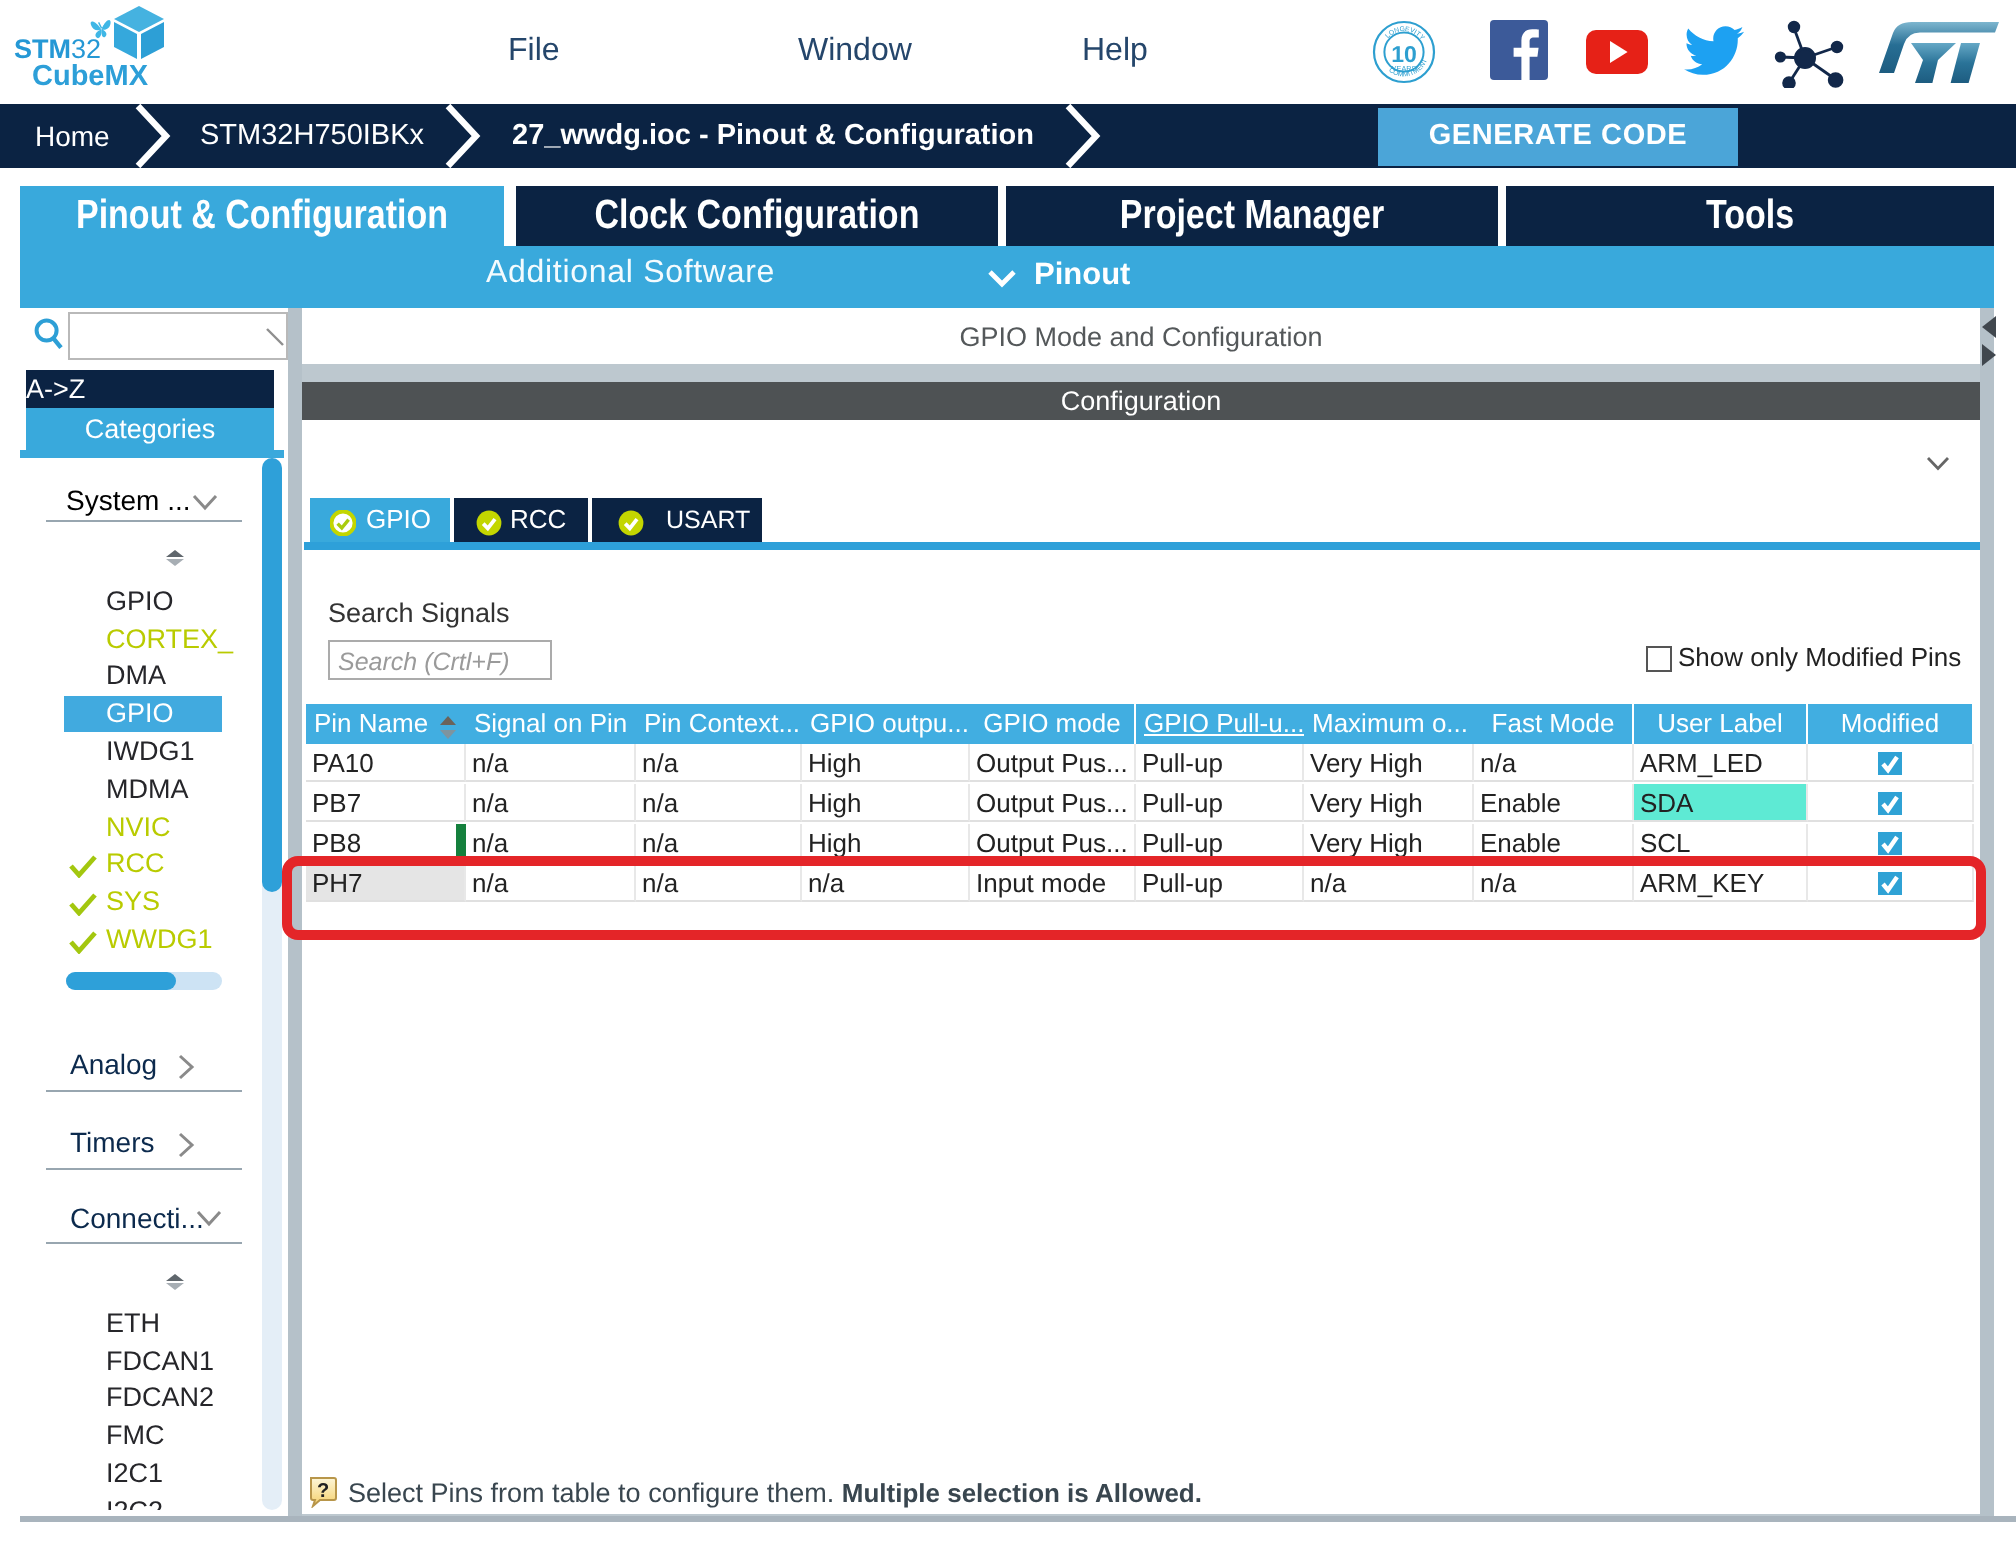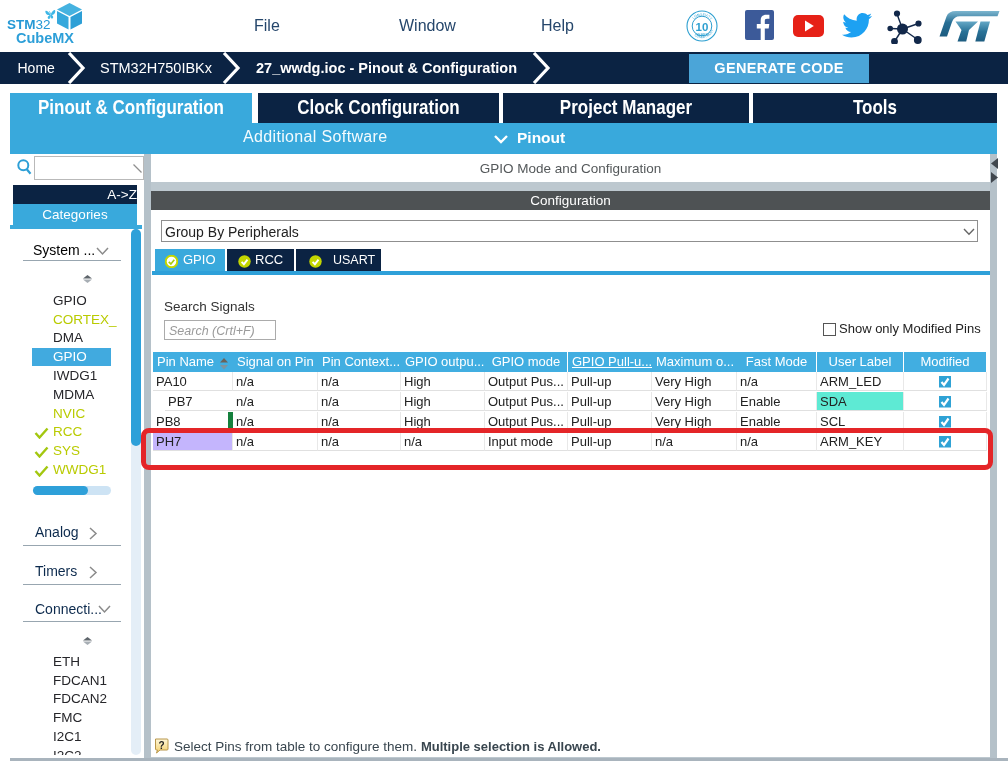--- a/index.html
+++ b/index.html
@@ -131,21 +131,21 @@
 
   <svg class="abs" style="left:17px;top:159px;" width="16" height="17">
       <circle cx="6.3" cy="6.3" r="5" stroke="#2d9fd6" stroke-width="2" fill="none"></circle>
       <line x1="9.8" y1="10.3" x2="13.5" y2="14.8" stroke="#2d9fd6" stroke-width="2.2"></line>
     </svg>
   <div class="abs" style="left:34px;top:156px;width:108px;height:22px;border:1px solid #b9b9b9;background:#fff;"></div>
   <svg class="abs" style="left:132px;top:163px;" width="11" height="11">
       <path d="M1.5,1.5 L9.5,9.5" stroke="#8f8f8f" stroke-width="1.2" fill="none"></path>
     </svg>
 
-  <div class="abs navy" style="left:13px;top:185px;width:124px;height:19px;color:#fff;font-size:13.5px;text-align:right;line-height:19px;">A-&gt;Z</div>
+  <div class="abs navy" style="left:13px;top:185px;width:124px;height:19px;color:#fff;font-size:13.5px;text-align:left;line-height:19px;">A-&gt;Z</div>
   <div class="abs lblue" style="left:13px;top:204px;width:124px;height:21px;color:#fff;font-size:13.5px;text-align:center;line-height:21px;">Categories</div>
   <div class="abs" style="left:10px;top:224.5px;width:132px;height:4px;background:#3aa9dc;"></div>
 
   <div class="abs" id="catlist" style="left:10px;top:229px;width:132px;height:526px;background:#fff;overflow:hidden;font-size:13.5px;color:#26262a;">
 
     <div class="abs" style="left:121px;top:0px;width:10px;height:526px;background:#e4eef7;border-radius:5px;"></div>
     <div class="abs" style="left:121px;top:0px;width:10px;height:217px;background:#2ea0d9;border-radius:5px;"></div>
 
     <div class="abs" style="left:23px;top:13px;color:#000000;font-size:14px;">System ...</div>
     <svg class="abs" style="left:85px;top:17px;" width="15" height="10">
@@ -214,21 +214,20 @@
     </svg>
 
   <div class="abs" style="left:151px;top:154px;width:839px;height:604px;background:#bdc8cf;"></div>
 
   <div class="abs" style="left:151px;top:154px;width:839px;height:28px;background:#fff;color:#54585a;font-size:13.5px;text-align:center;line-height:29px;">GPIO Mode and Configuration</div>
 
   <div class="abs" style="left:151px;top:190.5px;width:839px;height:19px;background:#4e5254;color:#fff;font-size:13.5px;text-align:center;line-height:19px;">Configuration</div>
 
   <div class="abs" style="left:151px;top:209.5px;width:839px;height:547.5px;background:#fff;"></div>
 
-  <div class="abs" style="left:161px;top:220px;width:817px;height:22px;border:1px solid #8f8f8f;background:#fff;color:#222;font-size:14px;line-height:22px;padding-left:3px;box-sizing:border-box;">Group By Peripherals</div>
   <svg class="abs" style="left:963px;top:228px;" width="12" height="8">
       <path d="M1,1 L6,6.2 L11,1" stroke="#666" stroke-width="1.4" fill="none"></path>
     </svg>
 
   <div class="abs lblue" style="left:154.5px;top:249px;width:70px;height:25.5px;"></div>
   <div class="abs navy" style="left:227px;top:249px;width:67px;height:22px;"></div>
   <div class="abs navy" style="left:296px;top:249px;width:85px;height:22px;"></div>
   <div class="abs" style="left:183px;top:249px;color:#fff;font-size:13px;line-height:22px;">GPIO</div>
   <div class="abs" style="left:255px;top:249px;color:#fff;font-size:13px;line-height:22px;">RCC</div>
   <div class="abs" style="left:333px;top:249px;color:#fff;font-size:12.5px;line-height:22px;">USART</div>
@@ -272,21 +271,21 @@
       <div style="position:absolute;left:248px;top:20px;width:84px;height:19px;background:#fff;border-bottom:1px solid #e0e0e0;border-right:1px solid #e8e8e8;color:#222;font-size:13px;line-height:19px;box-sizing:border-box;padding-left:3px;">High</div>
       <div style="position:absolute;left:332px;top:20px;width:83px;height:19px;background:#fff;border-bottom:1px solid #e0e0e0;border-right:1px solid #e8e8e8;color:#222;font-size:13px;line-height:19px;box-sizing:border-box;padding-left:3px;">Output Pus...</div>
       <div style="position:absolute;left:415px;top:20px;width:84px;height:19px;background:#fff;border-bottom:1px solid #e0e0e0;border-right:1px solid #e8e8e8;color:#222;font-size:13px;line-height:19px;box-sizing:border-box;padding-left:3px;">Pull-up</div>
       <div style="position:absolute;left:499px;top:20px;width:85px;height:19px;background:#fff;border-bottom:1px solid #e0e0e0;border-right:1px solid #e8e8e8;color:#222;font-size:13px;line-height:19px;box-sizing:border-box;padding-left:3px;">Very High</div>
       <div style="position:absolute;left:584px;top:20px;width:80px;height:19px;background:#fff;border-bottom:1px solid #e0e0e0;border-right:1px solid #e8e8e8;color:#222;font-size:13px;line-height:19px;box-sizing:border-box;padding-left:3px;">n/a</div>
       <div style="position:absolute;left:664px;top:20px;width:87px;height:19px;background:#fff;border-bottom:1px solid #e0e0e0;border-right:1px solid #e8e8e8;color:#222;font-size:13px;line-height:19px;box-sizing:border-box;padding-left:3px;">ARM_LED</div>
       <div style="position:absolute;left:751px;top:20px;width:83px;height:19px;background:#fff;border-bottom:1px solid #e0e0e0;border-right:1px solid #e8e8e8;color:#222;font-size:13px;line-height:19px;box-sizing:border-box;text-align:center;"><svg width="12" height="12" style="margin-top:3.5px;">
           <rect x="0" y="0" width="12" height="11.5" fill="#2fa2d5"></rect>
           <path d="M2.5,6 L5,9 L9.5,2.5" stroke="#fff" stroke-width="2.2" fill="none"></path>
         </svg></div>
-      <div style="position:absolute;left:12px;top:40px;width:80px;height:19px;background:#fff;border-bottom:1px solid #e0e0e0;border-right:1px solid #e8e8e8;color:#222;font-size:13px;line-height:19px;box-sizing:border-box;padding-left:3px;">PB7</div>
+      <div style="position:absolute;left:0px;top:40px;width:80px;height:19px;background:#fff;border-bottom:1px solid #e0e0e0;border-right:1px solid #e8e8e8;color:#222;font-size:13px;line-height:19px;box-sizing:border-box;padding-left:3px;">PB7</div>
       <div style="position:absolute;left:80px;top:40px;width:85px;height:19px;background:#fff;border-bottom:1px solid #e0e0e0;border-right:1px solid #e8e8e8;color:#222;font-size:13px;line-height:19px;box-sizing:border-box;padding-left:3px;">n/a</div>
       <div style="position:absolute;left:165px;top:40px;width:83px;height:19px;background:#fff;border-bottom:1px solid #e0e0e0;border-right:1px solid #e8e8e8;color:#222;font-size:13px;line-height:19px;box-sizing:border-box;padding-left:3px;">n/a</div>
       <div style="position:absolute;left:248px;top:40px;width:84px;height:19px;background:#fff;border-bottom:1px solid #e0e0e0;border-right:1px solid #e8e8e8;color:#222;font-size:13px;line-height:19px;box-sizing:border-box;padding-left:3px;">High</div>
       <div style="position:absolute;left:332px;top:40px;width:83px;height:19px;background:#fff;border-bottom:1px solid #e0e0e0;border-right:1px solid #e8e8e8;color:#222;font-size:13px;line-height:19px;box-sizing:border-box;padding-left:3px;">Output Pus...</div>
       <div style="position:absolute;left:415px;top:40px;width:84px;height:19px;background:#fff;border-bottom:1px solid #e0e0e0;border-right:1px solid #e8e8e8;color:#222;font-size:13px;line-height:19px;box-sizing:border-box;padding-left:3px;">Pull-up</div>
       <div style="position:absolute;left:499px;top:40px;width:85px;height:19px;background:#fff;border-bottom:1px solid #e0e0e0;border-right:1px solid #e8e8e8;color:#222;font-size:13px;line-height:19px;box-sizing:border-box;padding-left:3px;">Very High</div>
       <div style="position:absolute;left:584px;top:40px;width:80px;height:19px;background:#fff;border-bottom:1px solid #e0e0e0;border-right:1px solid #e8e8e8;color:#222;font-size:13px;line-height:19px;box-sizing:border-box;padding-left:3px;">Enable</div>
       <div style="position:absolute;left:664px;top:40px;width:87px;height:19px;background:#5eead4;border-bottom:1px solid #e0e0e0;border-right:1px solid #e8e8e8;color:#222;font-size:13px;line-height:19px;box-sizing:border-box;padding-left:3px;">SDA</div>
       <div style="position:absolute;left:751px;top:40px;width:83px;height:19px;background:#fff;border-bottom:1px solid #e0e0e0;border-right:1px solid #e8e8e8;color:#222;font-size:13px;line-height:19px;box-sizing:border-box;text-align:center;"><svg width="12" height="12" style="margin-top:3.5px;">
           <rect x="0" y="0" width="12" height="11.5" fill="#2fa2d5"></rect>
@@ -298,21 +297,21 @@
       <div style="position:absolute;left:248px;top:60px;width:84px;height:19px;background:#fff;border-bottom:1px solid #e0e0e0;border-right:1px solid #e8e8e8;color:#222;font-size:13px;line-height:19px;box-sizing:border-box;padding-left:3px;">High</div>
       <div style="position:absolute;left:332px;top:60px;width:83px;height:19px;background:#fff;border-bottom:1px solid #e0e0e0;border-right:1px solid #e8e8e8;color:#222;font-size:13px;line-height:19px;box-sizing:border-box;padding-left:3px;">Output Pus...</div>
       <div style="position:absolute;left:415px;top:60px;width:84px;height:19px;background:#fff;border-bottom:1px solid #e0e0e0;border-right:1px solid #e8e8e8;color:#222;font-size:13px;line-height:19px;box-sizing:border-box;padding-left:3px;">Pull-up</div>
       <div style="position:absolute;left:499px;top:60px;width:85px;height:19px;background:#fff;border-bottom:1px solid #e0e0e0;border-right:1px solid #e8e8e8;color:#222;font-size:13px;line-height:19px;box-sizing:border-box;padding-left:3px;">Very High</div>
       <div style="position:absolute;left:584px;top:60px;width:80px;height:19px;background:#fff;border-bottom:1px solid #e0e0e0;border-right:1px solid #e8e8e8;color:#222;font-size:13px;line-height:19px;box-sizing:border-box;padding-left:3px;">Enable</div>
       <div style="position:absolute;left:664px;top:60px;width:87px;height:19px;background:#fff;border-bottom:1px solid #e0e0e0;border-right:1px solid #e8e8e8;color:#222;font-size:13px;line-height:19px;box-sizing:border-box;padding-left:3px;">SCL</div>
       <div style="position:absolute;left:751px;top:60px;width:83px;height:19px;background:#fff;border-bottom:1px solid #e0e0e0;border-right:1px solid #e8e8e8;color:#222;font-size:13px;line-height:19px;box-sizing:border-box;text-align:center;"><svg width="12" height="12" style="margin-top:3.5px;">
           <rect x="0" y="0" width="12" height="11.5" fill="#2fa2d5"></rect>
           <path d="M2.5,6 L5,9 L9.5,2.5" stroke="#fff" stroke-width="2.2" fill="none"></path>
         </svg></div>
-      <div style="position:absolute;left:0px;top:80px;width:80px;height:19px;background:#c4b5fd;border-bottom:1px solid #e0e0e0;border-right:1px solid #e8e8e8;color:#222;font-size:13px;line-height:19px;box-sizing:border-box;padding-left:3px;">PH7</div>
+      <div style="position:absolute;left:0px;top:80px;width:80px;height:19px;background:#e5e5e5;border-bottom:1px solid #e0e0e0;border-right:1px solid #e8e8e8;color:#222;font-size:13px;line-height:19px;box-sizing:border-box;padding-left:3px;">PH7</div>
       <div style="position:absolute;left:80px;top:80px;width:85px;height:19px;background:#fff;border-bottom:1px solid #e0e0e0;border-right:1px solid #e8e8e8;color:#222;font-size:13px;line-height:19px;box-sizing:border-box;padding-left:3px;">n/a</div>
       <div style="position:absolute;left:165px;top:80px;width:83px;height:19px;background:#fff;border-bottom:1px solid #e0e0e0;border-right:1px solid #e8e8e8;color:#222;font-size:13px;line-height:19px;box-sizing:border-box;padding-left:3px;">n/a</div>
       <div style="position:absolute;left:248px;top:80px;width:84px;height:19px;background:#fff;border-bottom:1px solid #e0e0e0;border-right:1px solid #e8e8e8;color:#222;font-size:13px;line-height:19px;box-sizing:border-box;padding-left:3px;">n/a</div>
       <div style="position:absolute;left:332px;top:80px;width:83px;height:19px;background:#fff;border-bottom:1px solid #e0e0e0;border-right:1px solid #e8e8e8;color:#222;font-size:13px;line-height:19px;box-sizing:border-box;padding-left:3px;">Input mode</div>
       <div style="position:absolute;left:415px;top:80px;width:84px;height:19px;background:#fff;border-bottom:1px solid #e0e0e0;border-right:1px solid #e8e8e8;color:#222;font-size:13px;line-height:19px;box-sizing:border-box;padding-left:3px;">Pull-up</div>
       <div style="position:absolute;left:499px;top:80px;width:85px;height:19px;background:#fff;border-bottom:1px solid #e0e0e0;border-right:1px solid #e8e8e8;color:#222;font-size:13px;line-height:19px;box-sizing:border-box;padding-left:3px;">n/a</div>
       <div style="position:absolute;left:584px;top:80px;width:80px;height:19px;background:#fff;border-bottom:1px solid #e0e0e0;border-right:1px solid #e8e8e8;color:#222;font-size:13px;line-height:19px;box-sizing:border-box;padding-left:3px;">n/a</div>
       <div style="position:absolute;left:664px;top:80px;width:87px;height:19px;background:#fff;border-bottom:1px solid #e0e0e0;border-right:1px solid #e8e8e8;color:#222;font-size:13px;line-height:19px;box-sizing:border-box;padding-left:3px;">ARM_KEY</div>
       <div style="position:absolute;left:751px;top:80px;width:83px;height:19px;background:#fff;border-bottom:1px solid #e0e0e0;border-right:1px solid #e8e8e8;color:#222;font-size:13px;line-height:19px;box-sizing:border-box;text-align:center;"><svg width="12" height="12" style="margin-top:3.5px;">
           <rect x="0" y="0" width="12" height="11.5" fill="#2fa2d5"></rect>

